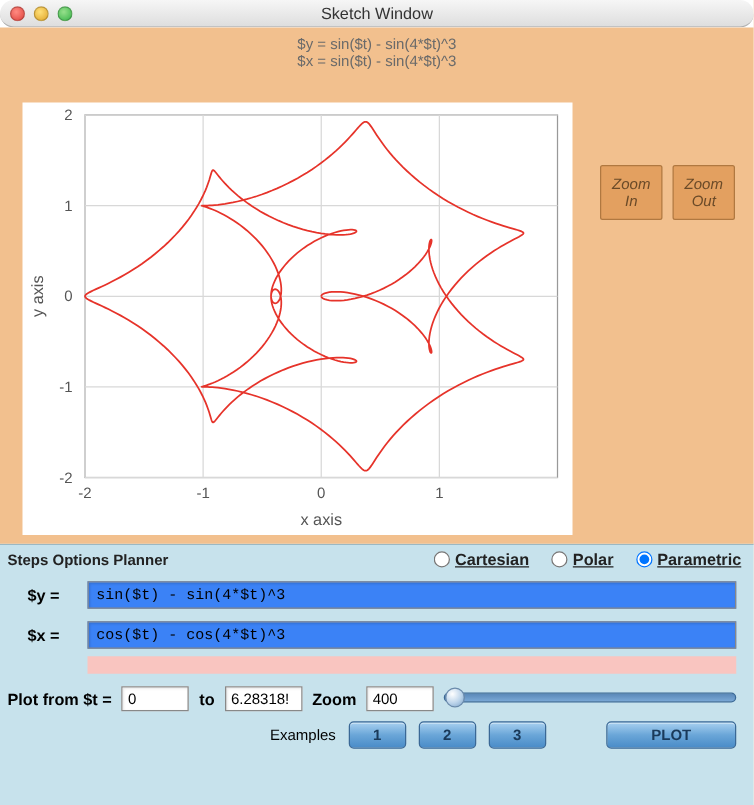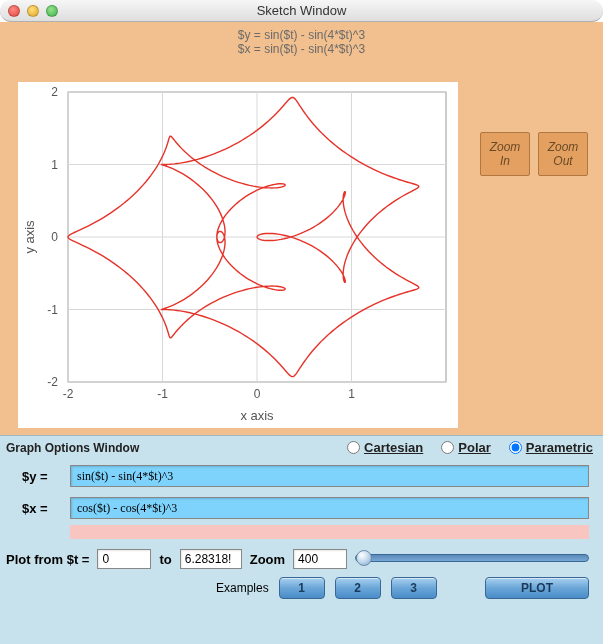--- a/index.html
+++ b/index.html
@@ -83,23 +83,23 @@
     display: flex;
     align-items: center;
     padding: 6px 14px 4px 22px;
     gap: 8px;
   }
   .input-label { font-weight: bold; width: 40px; font-size: 13px; }
   .text-input {
     flex: 1;
     height: 22px;
     border: 1px solid #888;
-    background: #7dd3fc;
+    background: #3b82f6;
     padding: 2px 6px;
-    font-family: Liberation Serif, serif;
+    font-family: Liberation Mono, monospace;
     font-size: 12px;
     box-shadow: inset 1px 1px 2px rgba(0,0,0,0.15);
   }
   .pink-strip {
     margin: 2px 14px 6px 70px;
     height: 14px;
     background: #f9c5c0;
   }
   .controls-row {
     display: flex;
@@ -212,21 +212,21 @@
       </div>
     <div class="zoom-btn">
         <span style="white-space:pre-line">Zoom
 Out</span>
       </div>
   </div>
 </div>
 
 <div class="bottom-panel">
   <div class="gop-row">
-    <span>Graph Options Window</span>
+    <span>Steps Options Planner</span>
     <div class="radio-group">
       <label>
           <input type="radio" name="mode" style="">
           <span>Cartesian</span>
         </label>
       <label>
           <input type="radio" name="mode" style="">
           <span>Polar</span>
         </label>
       <label>

